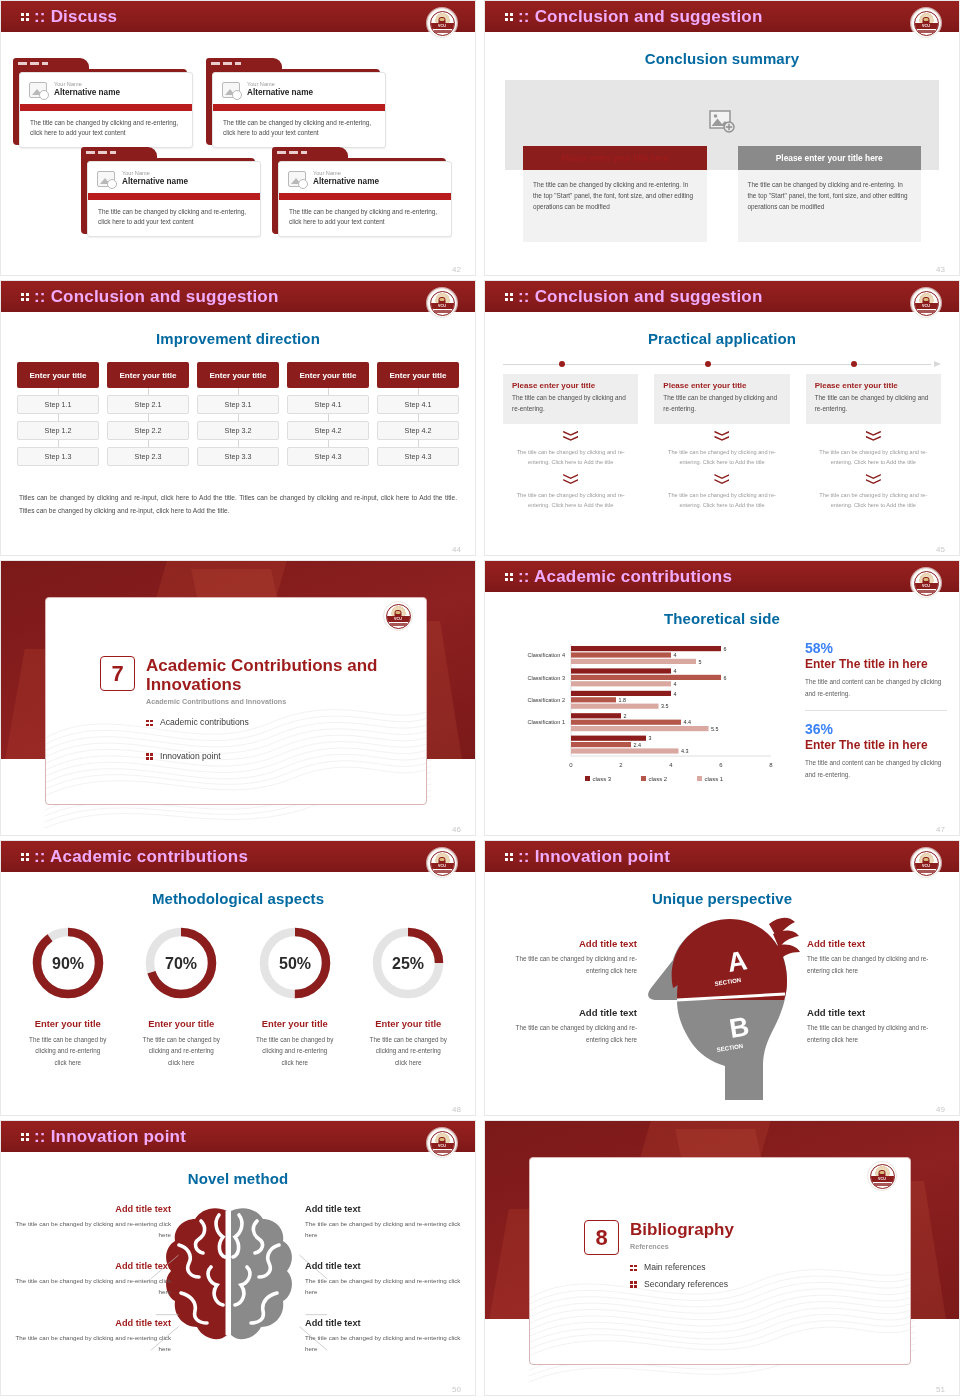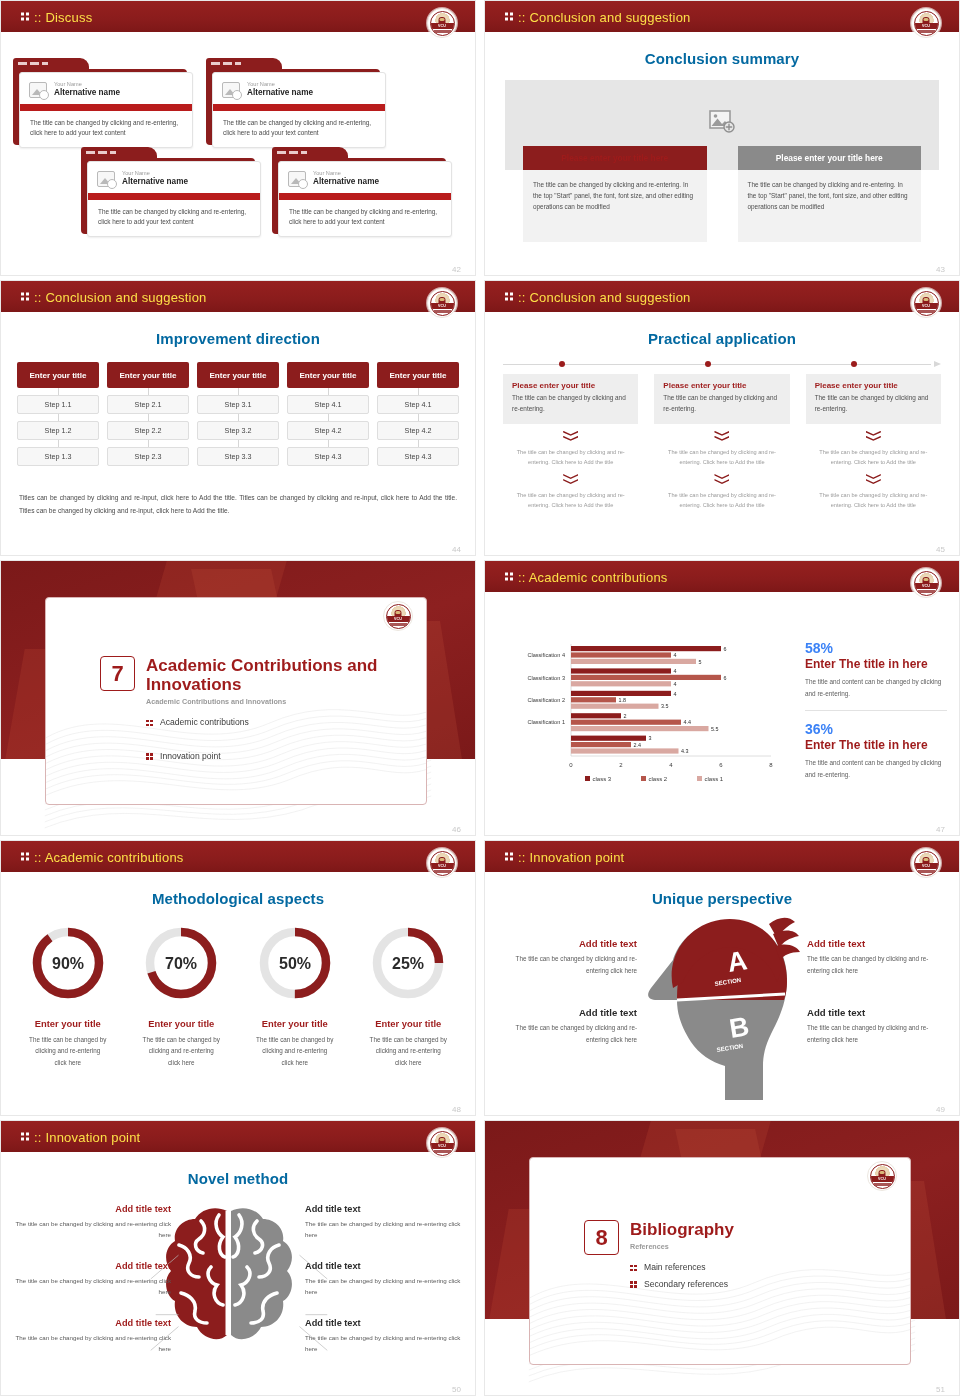--- a/index.html
+++ b/index.html
@@ -12,21 +12,21 @@
            column-gap:8px; row-gap:4px; background:#fff; }
 
   .slide { position:relative; background:#fff; overflow:hidden;
            border:1px solid #e8e8e8; }
 
   
   .hdr { height:31px; background:#8c1d1d; position:relative; }
   .hdr-grad { position:absolute; inset:0;
      background:linear-gradient(180deg,#96201f 0%,#8a1c1c 60%,#7d1717 100%); }
   .hdr-title { position:absolute; left:20px; top:50%; transform:translateY(-50%);
-     color:#fde047; font-size:13px; font-weight:normal; letter-spacing:.2px; white-space:nowrap; }
+     color:#f0abfc; font-size:17px; font-weight:bold; letter-spacing:.2px; white-space:nowrap; }
   .dots { display:inline-block; width:9px; height:12px; vertical-align:-1px; margin-right:4px; position:relative; }
   .dots i { position:absolute; width:3px; height:3px; background:#fff; display:block; }
   .dots i:nth-child(1){left:0;top:2px}
   .dots i:nth-child(2){left:0;top:7px}
   .dots i:nth-child(3){left:5px;top:2px}
   .dots i:nth-child(4){left:5px;top:7px}
   .hdr-under { height:4px; background:#fff; }
 
   
   .crest { position:absolute; right:18px; top:7px; width:30px; height:30px; border-radius:50%;
@@ -502,20 +502,21 @@
     </div>
     <div class="hdr-under"></div>
     <div class="crest">
         <div class="inner">
           <div class="fig"></div>
           <div class="band"></div>
           <div class="sub"></div>
         </div>
       </div>
     <div class="body">
+      <div class="slide-title">Theoretical side</div>
       <div class="chartwrap">
         <svg id="barchart" width="290" height="160" viewBox="0 0 290 160">
             <line x1="72" y1="118" x2="272" y2="118" stroke="#d5d5d5" stroke-width=".8"></line>
             <line x1="72" y1="6" x2="72" y2="118" stroke="#d5d5d5" stroke-width=".8"></line>
             <rect x="72" y="97.6" width="75" height="5.2" fill="#8c1d1d"></rect>
             <text x="149.5" y="102.39999999999999" font-size="5.4" fill="#2b2b2b" font-family="Liberation Sans, sans-serif">3</text>
             <rect x="72" y="104" width="60" height="5.2" fill="#b5564b"></rect>
             <text x="134.5" y="108.8" font-size="5.4" fill="#2b2b2b" font-family="Liberation Sans, sans-serif">2.4</text>
             <rect x="72" y="110.39999999999999" width="107.5" height="5.2" fill="#d9a8a1"></rect>
             <text x="182" y="115.19999999999999" font-size="5.4" fill="#2b2b2b" font-family="Liberation Sans, sans-serif">4.3</text>

